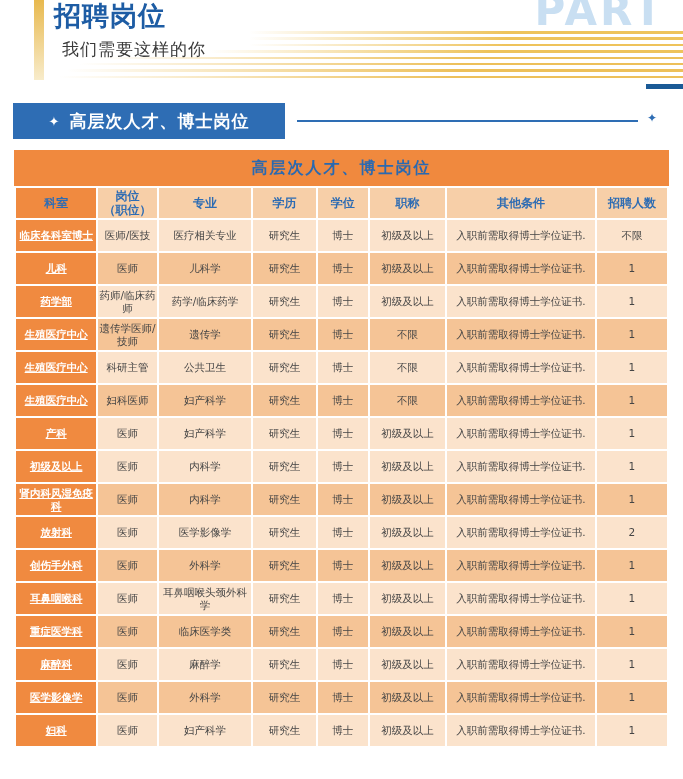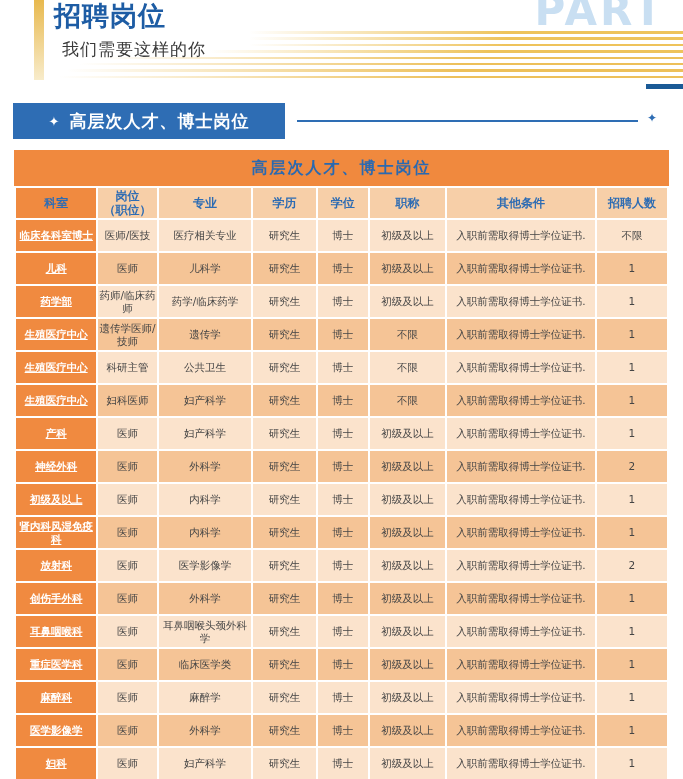--- a/index.html
+++ b/index.html
@@ -200,30 +200,20 @@
         <tr class="light">
           <td class="dept">产科</td>
           <td>医师</td>
           <td>妇产科学</td>
           <td>研究生</td>
           <td>博士</td>
           <td>初级及以上</td>
           <td>入职前需取得博士学位证书.</td>
           <td>1</td>
         </tr>
-        <tr class="dark">
-          <td class="dept">神经外科</td>
-          <td>医师</td>
-          <td>外科学</td>
-          <td>研究生</td>
-          <td>博士</td>
-          <td>初级及以上</td>
-          <td>入职前需取得博士学位证书.</td>
-          <td>2</td>
-        </tr>
         <tr class="light">
           <td class="dept">初级及以上</td>
           <td>医师</td>
           <td>内科学</td>
           <td>研究生</td>
           <td>博士</td>
           <td>初级及以上</td>
           <td>入职前需取得博士学位证书.</td>
           <td>1</td>
         </tr>

